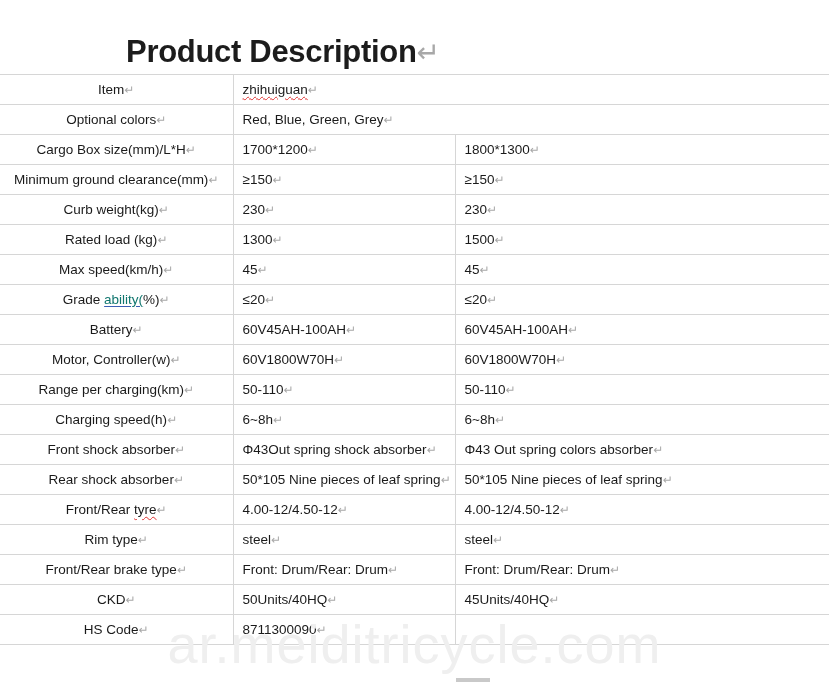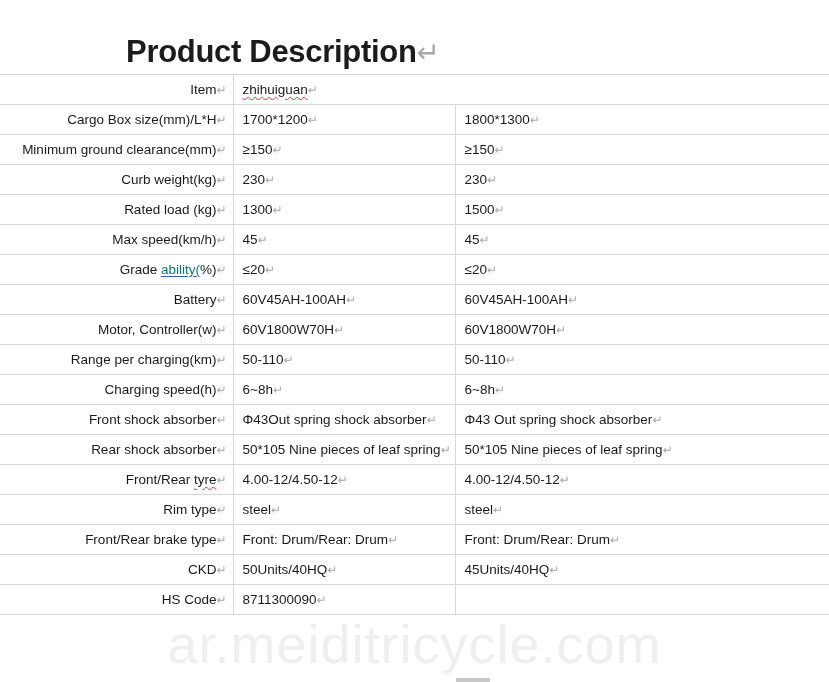--- a/index.html
+++ b/index.html
@@ -69,21 +69,20 @@
     border: 1px solid #d6d6d6;
     border-left: none;
     height: 30px;
     padding: 0 0;
     box-sizing: border-box;
     vertical-align: middle;
     line-height: 17px;
   }
   #spec-table tr td:first-child {
     border-left: none;
-    text-align: right;
   }
   #spec-table td.label {
     text-align: center;
     padding: 0 6px;
   }
   #spec-table td.value {
     text-align: left;
     padding-left: 9px;
   }
 
@@ -151,20 +150,24 @@
       <col class="c1">
       <col class="c2">
       <col class="c3">
     </colgroup>
     <tbody id="spec-body">
         <tr>
           <td class="label"><span>Item</span><span class="cellmark">↵</span></td>
           <td class="value" colspan="2"><span class="misspell">zhihuiguan</span><span class="cellmark">↵</span></td>
         </tr>
         <tr>
+          <td class="label"><span>Optional colors</span><span class="cellmark">↵</span></td>
+          <td class="value" colspan="2"><span>Red, Blue, Green, Grey</span><span class="cellmark">↵</span></td>
+        </tr>
+        <tr>
           <td class="label"><span>Cargo Box size(mm)/L*H</span><span class="cellmark">↵</span></td>
           <td class="value"><span>1700*1200</span><span class="cellmark">↵</span></td>
           <td class="value"><span>1800*1300</span><span class="cellmark">↵</span></td>
         </tr>
         <tr>
           <td class="label"><span>Minimum ground clearance(mm)</span><span class="cellmark">↵</span></td>
           <td class="value"><span>≥150</span><span class="cellmark">↵</span></td>
           <td class="value"><span>≥150</span><span class="cellmark">↵</span></td>
         </tr>
         <tr>
@@ -203,21 +206,21 @@
           <td class="value"><span>50-110</span><span class="cellmark">↵</span></td>
         </tr>
         <tr>
           <td class="label"><span>Charging speed(h)</span><span class="cellmark">↵</span></td>
           <td class="value"><span>6~8h</span><span class="cellmark">↵</span></td>
           <td class="value"><span>6~8h</span><span class="cellmark">↵</span></td>
         </tr>
         <tr>
           <td class="label"><span>Front shock absorber</span><span class="cellmark">↵</span></td>
           <td class="value"><span>Φ43Out spring shock absorber</span><span class="cellmark">↵</span></td>
-          <td class="value"><span>Φ43 Out spring shock absorber</span><span class="cellmark">↵</span></td>
+          <td class="value"><span>Φ43 Out spring colors absorber</span><span class="cellmark">↵</span></td>
         </tr>
         <tr>
           <td class="label"><span>Rear shock absorber</span><span class="cellmark">↵</span></td>
           <td class="value"><span>50*105 Nine pieces of leaf spring</span><span class="cellmark">↵</span></td>
           <td class="value"><span>50*105 Nine pieces of leaf spring</span><span class="cellmark">↵</span></td>
         </tr>
         <tr>
           <td class="label"><span>Front/Rear <span class="misspell">tyre</span></span><span class="cellmark">↵</span></td>
           <td class="value"><span>4.00-12/4.50-12</span><span class="cellmark">↵</span></td>
           <td class="value"><span>4.00-12/4.50-12</span><span class="cellmark">↵</span></td>

